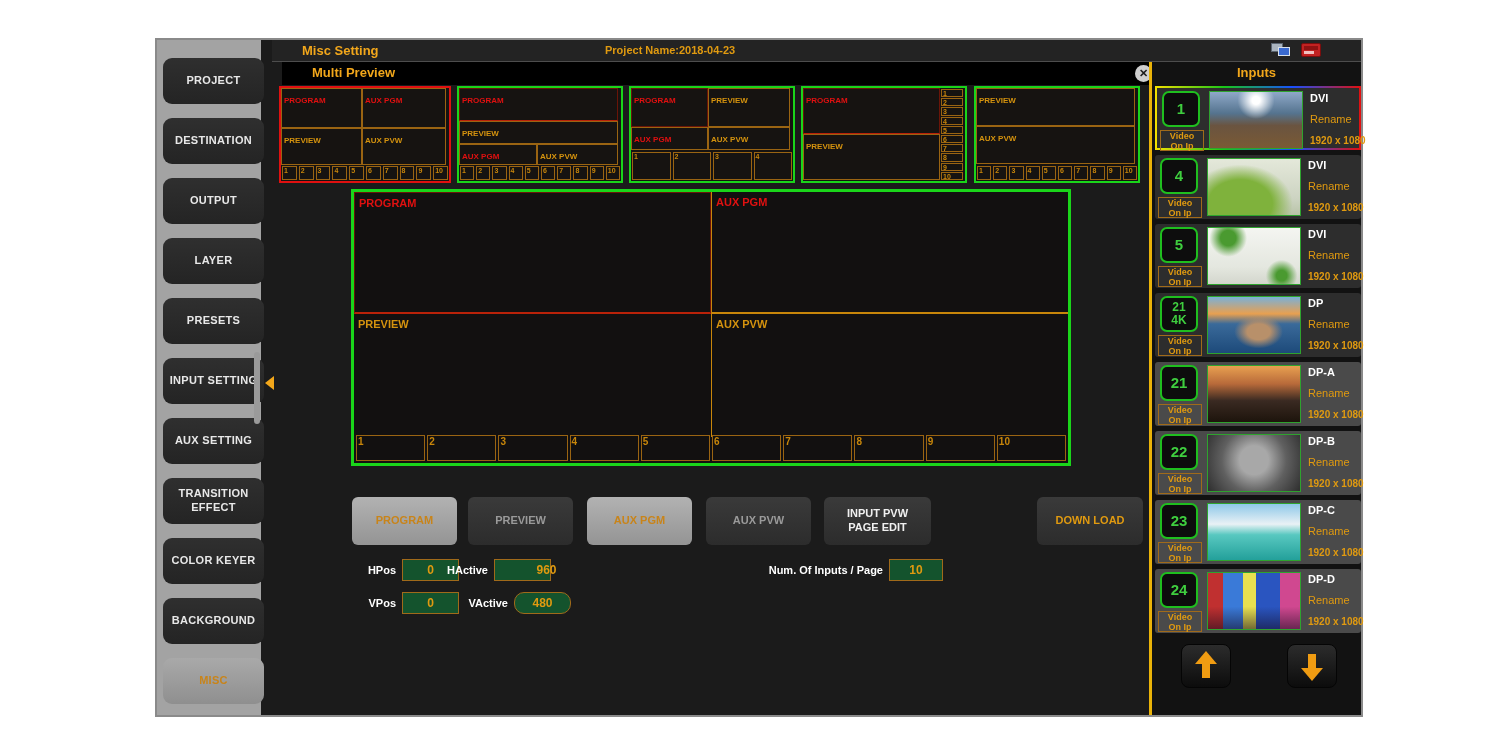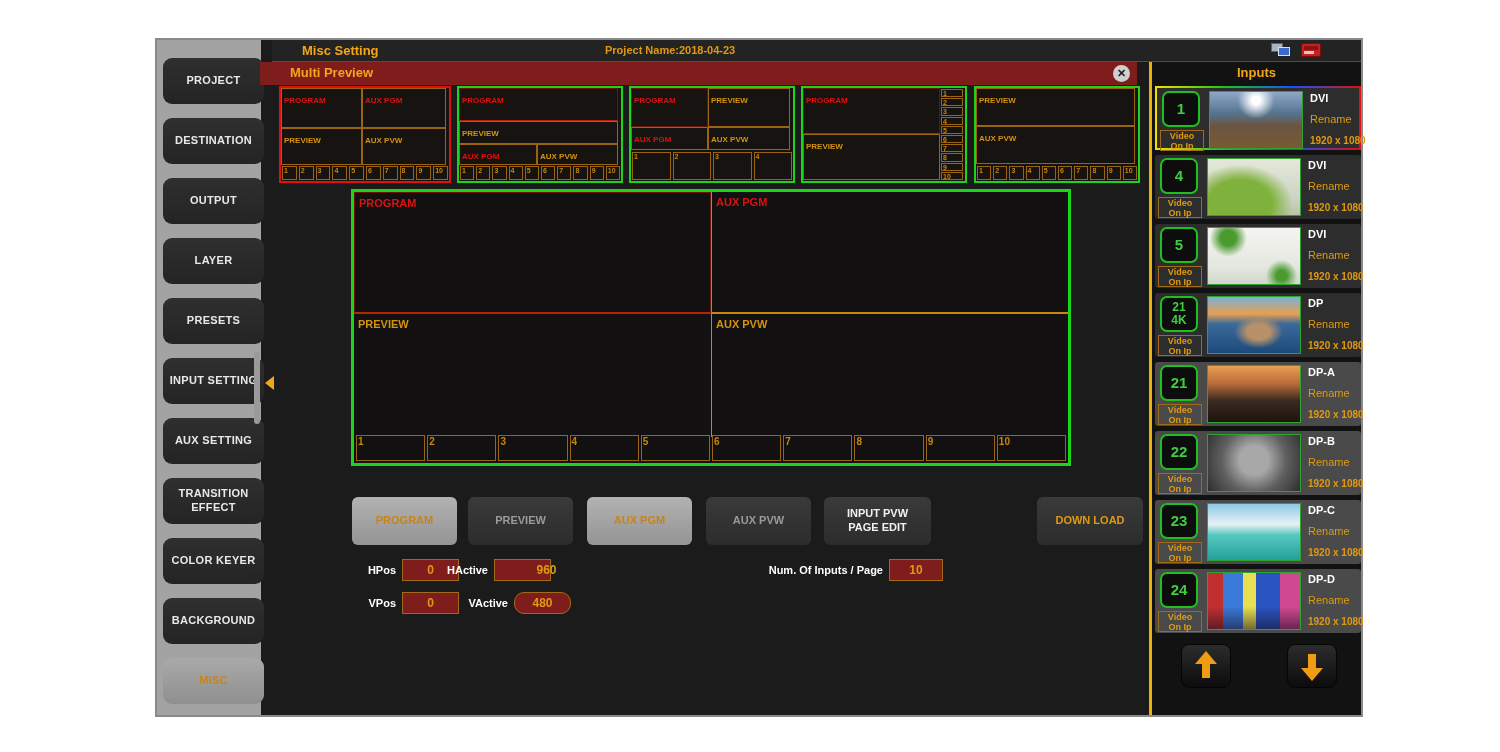--- a/index.html
+++ b/index.html
@@ -27,21 +27,21 @@
   .tb-project { position:absolute; left:333px; top:4px; font-size:11px; font-weight:bold; color:#e09a10; }
   .tb-icons { position:absolute; right:40px; top:3px; display:flex; gap:10px; }
   .icon-monitors { position:relative; width:20px; height:15px; cursor:pointer; }
   .icon-monitors .m-back { position:absolute; left:0; top:0; width:12px; height:9px; background:#aab4be; border:1px solid #5a6470; }
   .icon-monitors .m-front { position:absolute; left:7px; top:4px; width:12px; height:9px; background:#3a6ad0; border:1px solid #d8e0ea; }
   .icon-keyboard { position:relative; width:20px; height:14px; background:#c22222; border:1px solid #7a0e0e; border-radius:2px; cursor:pointer; }
   .icon-keyboard::before { content:""; position:absolute; left:2px; top:2px; right:2px; height:4px; background:#8f1212; }
   .icon-keyboard::after { content:""; position:absolute; left:2px; bottom:2px; width:10px; height:3px; background:#f0c0c0; }
 
   
-  .mp-header { position:absolute; left:103px; top:22px; width:877px; height:23px; background:#7f1d1d; }
+  .mp-header { position:absolute; left:125px; top:22px; width:877px; height:23px; background:#000000; }
   .mp-title { position:absolute; left:30px; top:3px; font-size:13px; font-weight:bold; color:#f2a71b; }
   .close-btn { position:absolute; right:7px; top:3px; width:17px; height:17px; border-radius:50%;
                background:#cfcfcf; color:#1b1b1b; font-size:11px; font-weight:bold;
                display:flex; align-items:center; justify-content:center; cursor:pointer; }
 
   
   .thumb { position:absolute; top:46px; height:97px; background:#161311; cursor:pointer; }
   .thumb.red   { border:2px solid #e01010; }
   .thumb.green { border:2px solid #1ad51a; }
   .q { position:absolute; border:1px solid #9a6412; }
@@ -66,21 +66,21 @@
 
   
   .pbtn { position:absolute; top:457px; width:105px; height:48px; border-radius:6px;
           background:linear-gradient(#3a3a3a,#2c2c2c); color:#9a9a9a; font-size:11px; font-weight:bold;
           display:flex; align-items:center; justify-content:center; text-align:center; line-height:1.25; cursor:pointer; }
   .pbtn.active { background:linear-gradient(#b2b2b2,#949494); color:#c8841a; }
   .pbtn.white-t { color:#f0f0f0; }
   .pbtn.orange-t { color:#e09a10; }
 
   
-  .fbox { position:absolute; width:57px; height:22px; border:1px solid #a06a1a; background:#7f1d1d;
+  .fbox { position:absolute; width:57px; height:22px; border:1px solid #a06a1a; background:#14532d;
           display:flex; align-items:center; justify-content:center; color:#e09a10;
           font-size:12px; font-weight:bold; cursor:text; }
   .flabel { position:absolute; right:100%; margin-right:7px; white-space:nowrap; color:#ffffff;
             font-weight:bold; font-size:11px; }
 
   
   .inputs-panel { position:absolute; left:992px; top:22px; width:212px; bottom:0; background:#121212;
                   border-left:3px solid #eab308; }
   .inputs-title { position:absolute; top:3px; left:0; right:0; text-align:center; color:#f2a71b;
                   font-size:13px; font-weight:bold; }

